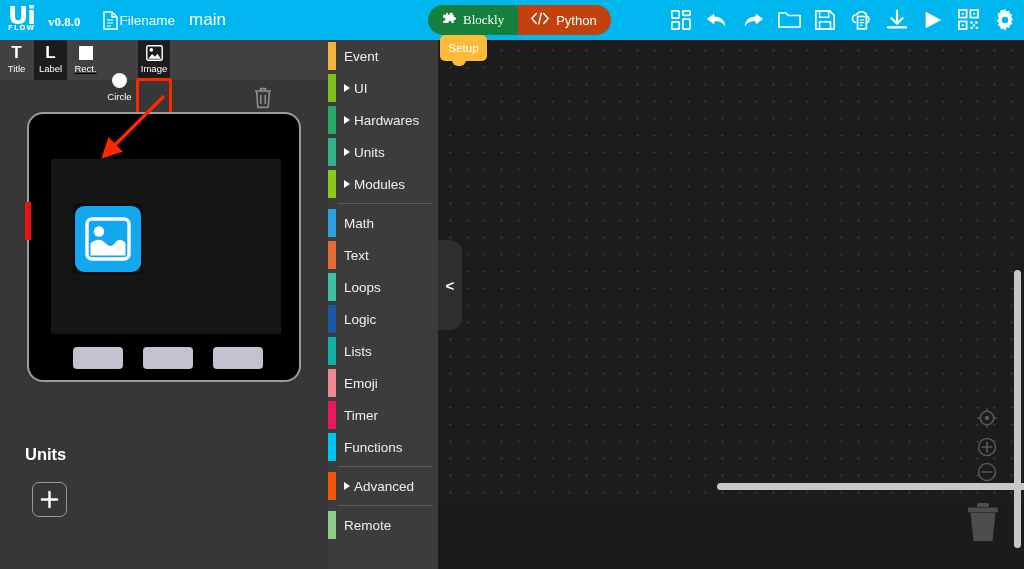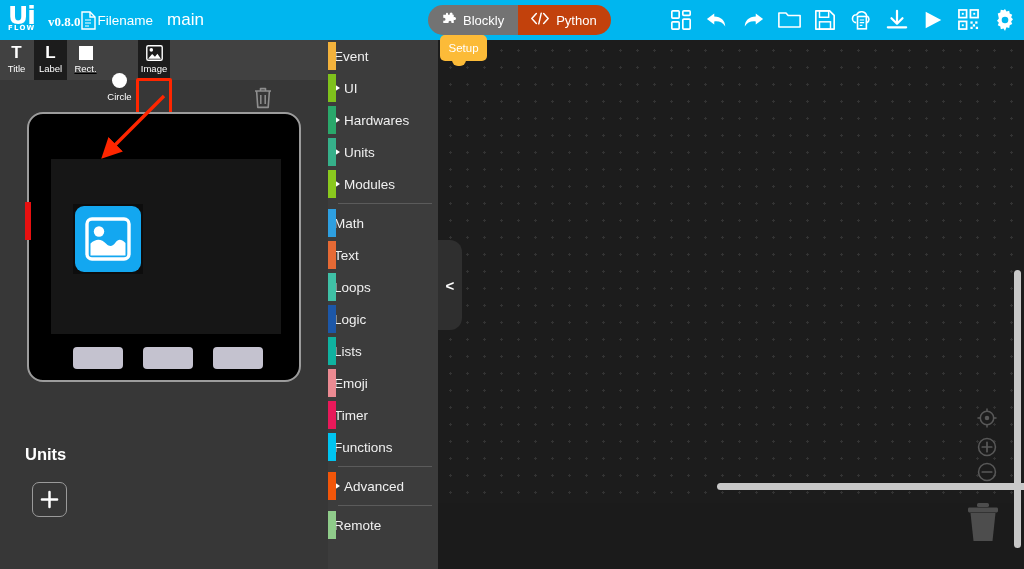--- a/index.html
+++ b/index.html
@@ -22,34 +22,34 @@
   .logo-mark { position: relative; width: 34px; height: 28px; }
   .logo-u {
     font-size: 25px; font-weight: bold; color:#fff; line-height: 20px;
     letter-spacing: -1px; font-family:"DejaVu Sans", sans-serif;
   }
   .logo-sub {
     font-size: 7px; color:#fff; letter-spacing: 1.2px; font-weight: bold;
     font-family:"DejaVu Sans", sans-serif; margin-top:-2px;
   }
   .logo-ver { color: #fff; font-size: 13px; font-weight: bold; margin: 0 0 4px 6px; font-family: Liberation Serif, serif; }
-  .file-group { display:flex; align-items:center; }
+  .file-group { display:flex; align-items:center; margin-left: 22px; }
   .file-icon { width:15px; height:19px; position: relative; }
   .file-label { color:#fff; font-size: 13.5px; margin-left: 2px; }
   .file-name { color:#fff; font-size: 17px; margin-left: 14px; font-weight: 500; }
 
   .tabs {
     position:absolute; left: 428px; top: 5px;
     display:flex; height: 30px; border-radius: 15px; overflow:hidden;
   }
   .tab {
     display:flex; align-items:center; gap:7px; padding: 0 14px 0 13px;
     font-size: 13px; color:#fff; cursor:pointer;
   }
-  .tab.active { background: #737373; }
+  .tab.active { background: #15803d; font-family: Liberation Serif, serif; }
   .tab.inactive { background: #c2410c; }
 
   .top-icons {
     position:absolute; right: 8px; top: 0; height: 40px;
     display:flex; align-items:center; gap: 14px;
   }
   .ticon { width: 22px; height: 22px; cursor:pointer; display:block; }
 
   
   #leftpanel {
@@ -113,21 +113,21 @@
     display:flex; align-items:center; justify-content:center; cursor:pointer;
   }
 
   
   #toolbox {
     position:absolute; left:328px; top:40px; width:110px; height:529px;
     background:#3c3c3c; overflow:hidden;
   }
   .cat {
     position:relative; height:32px; display:flex; align-items:center;
-    cursor:pointer; padding-left:6px;
+    cursor:pointer; padding-left:16px;
   }
   .cat .swatch { position:absolute; left:0; top:2px; width:8px; height:28px; }
   .cat .tri {
     width:0; height:0; margin-right:4px;
     border-left:6px solid #fff; border-top:4.5px solid transparent; border-bottom:4.5px solid transparent;
   }
   .cat .tri.hidden { visibility:hidden; width:0; margin:0; border:none; }
   .cat .cname { color:#f0f0f0; font-size:13.5px; }
   .cat-sep { height:1px; background:#5b5b5b; margin:3px 6px 3px 10px; }
 

